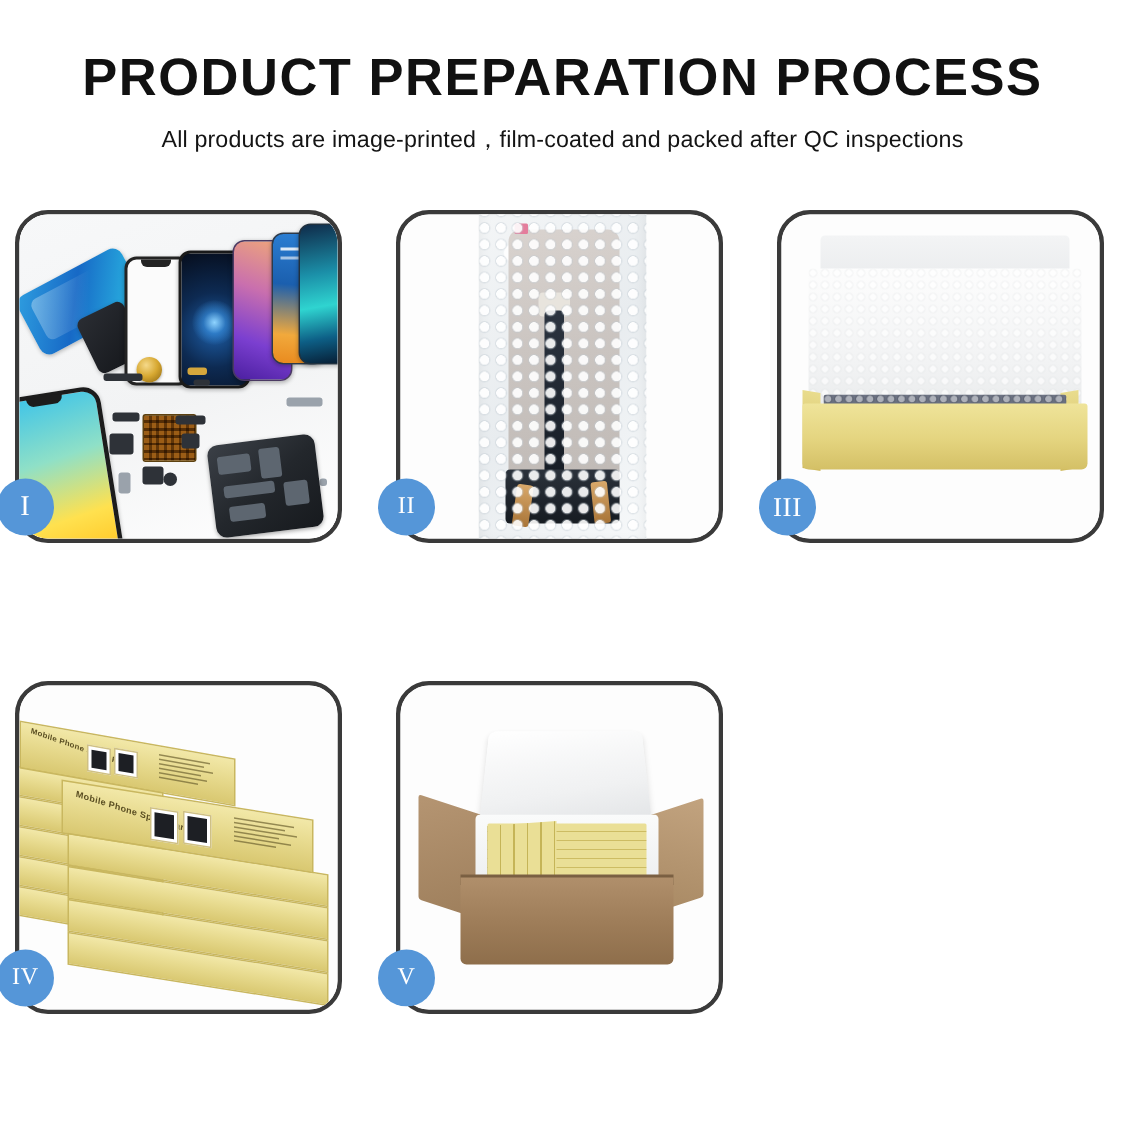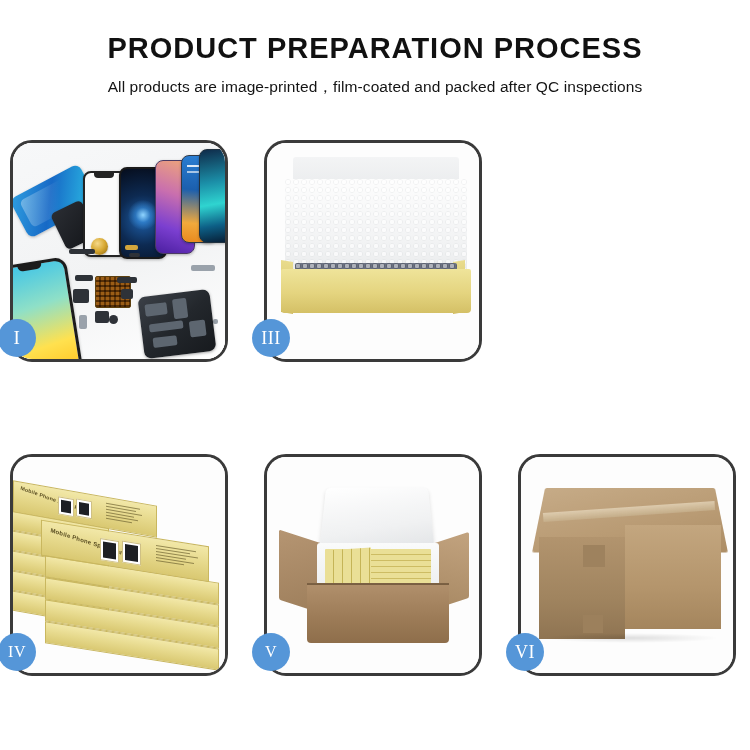--- a/index.html
+++ b/index.html
@@ -16,21 +16,21 @@
   }
 
   
   .header {
     width: 750px;
     padding-top: 34px;
     text-align: center;
   }
   .title {
     font-family: "Liberation Sans", sans-serif;
-    font-size: 29px;
+    font-size: 35px;
     font-weight: bold;
     letter-spacing: 1.0px;
     color: #111111;
     line-height: 1.0;
     white-space: nowrap;
   }
   .subtitle {
     margin-top: 14px;
     font-family: "Liberation Sans", sans-serif;
     font-size: 15.5px;
@@ -448,20 +448,35 @@
           <span class="comp" style="left:6px;top:8px;width:22px;height:12px;"></span>
           <span class="comp" style="left:34px;top:6px;width:14px;height:20px;"></span>
           <span class="comp" style="left:8px;top:28px;width:34px;height:8px;"></span>
           <span class="comp" style="left:48px;top:30px;width:16px;height:16px;"></span>
           <span class="comp" style="left:10px;top:42px;width:24px;height:10px;"></span>
         </div>
       </div>
       <div class="badge">I</div>
     </div>
 
+    <div class="panel">
+      <div class="panel-inner">
+        <div class="p2-bag">
+          <div class="p2-screen"></div>
+          <div class="p2-conn"></div>
+          <div class="p2-flex"></div>
+          <div class="p2-bottom"></div>
+          <div class="p2-tan1"></div>
+          <div class="p2-tan2"></div>
+          <div class="p2-pink"></div>
+          <div class="bubbles"></div>
+        </div>
+      </div>
+      <div class="badge wide">II</div>
+    </div>
 
     <div class="panel">
       <div class="panel-inner">
         <div class="p3-lidback"></div>
         <div class="p3-foam"></div>
         <div class="p3-trayleft"></div>
         <div class="p3-trayright"></div>
         <div class="p3-wrap"></div>
         <div class="p3-tray"></div>
       </div>
@@ -535,27 +550,15 @@
         <div class="p5-foamlid"></div>
         <div class="p5-foambox"></div>
         <div class="p5-yellow"></div>
         <div class="p5-yellow2"></div>
         <div class="p5-rim"></div>
         <div class="p5-front"></div>
       </div>
       <div class="badge wide">V</div>
     </div>
 
-    <div class="panel">
-      <div class="panel-inner">
-        <div class="p6-top"></div>
-        <div class="p6-tape"></div>
-        <div class="p6-left"></div>
-        <div class="p6-right"></div>
-        <div class="p6-tab1"></div>
-        <div class="p6-tab2"></div>
-        <div class="p6-shadow"></div>
-      </div>
-      <div class="badge widest">VI</div>
-    </div>
 
   </div>
 </div>
 
 </body></html>

